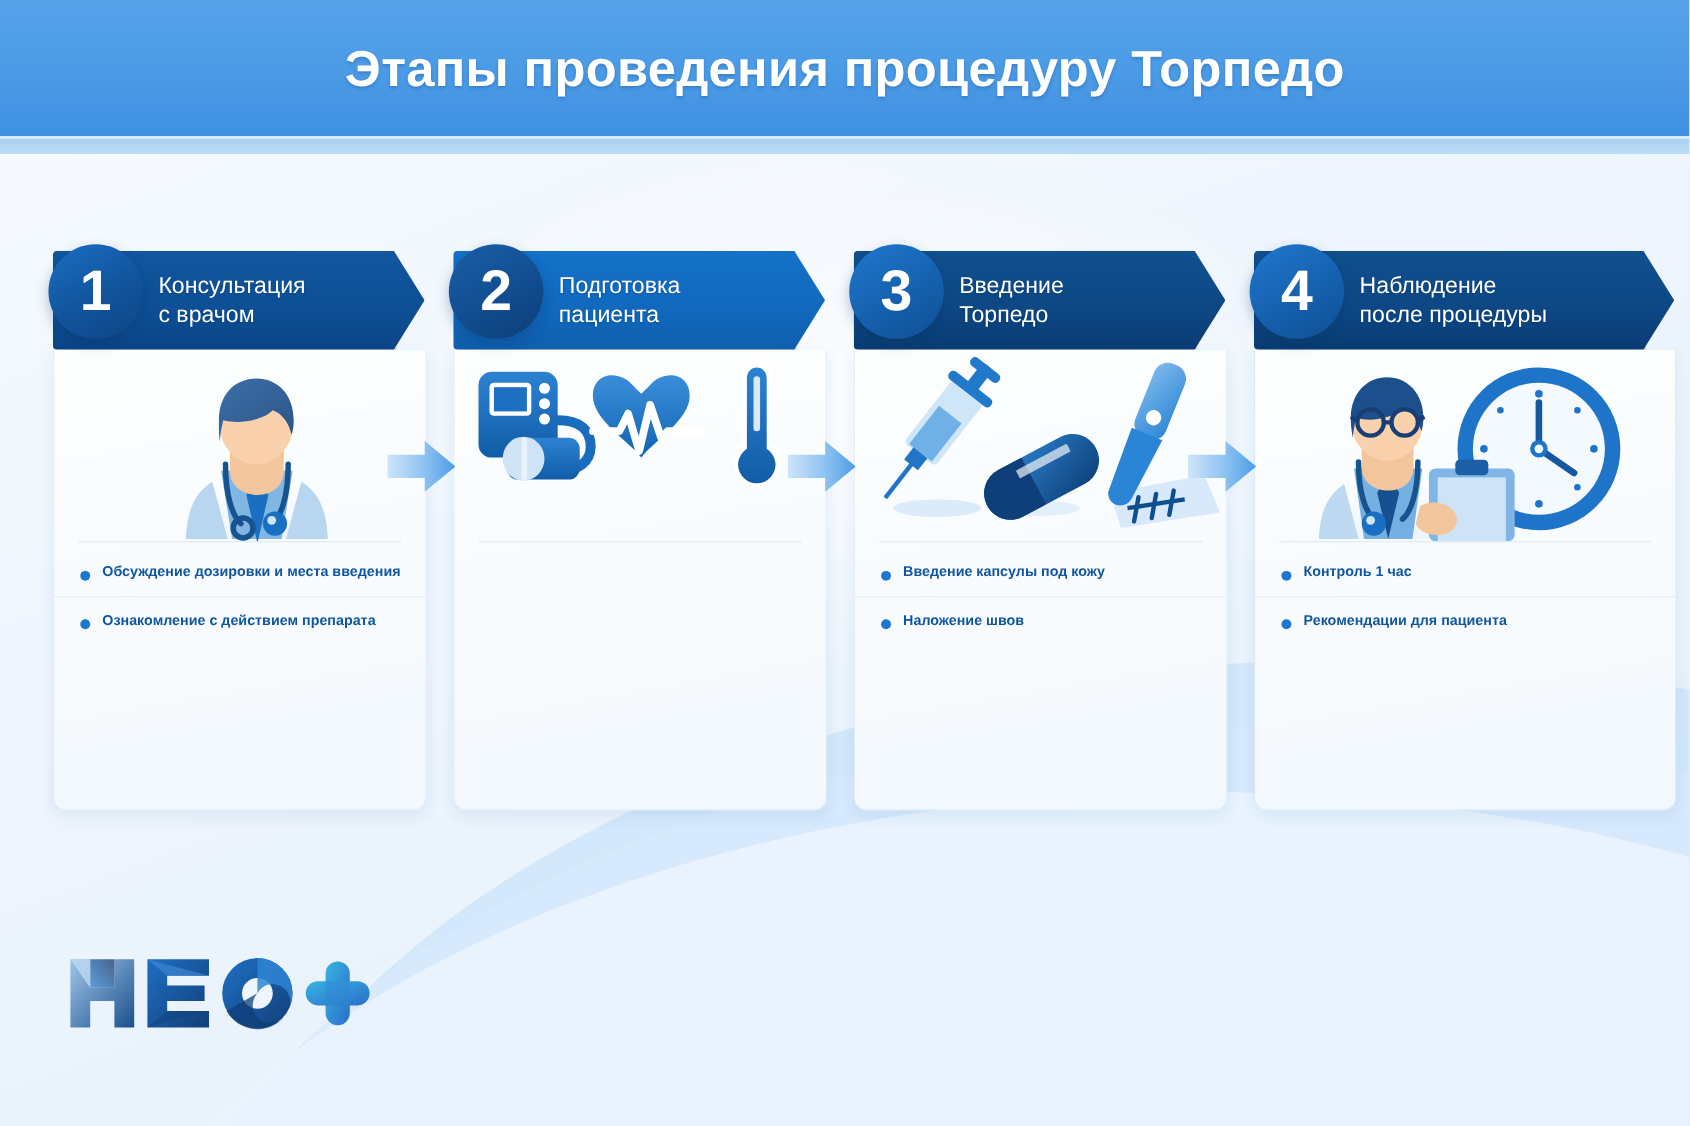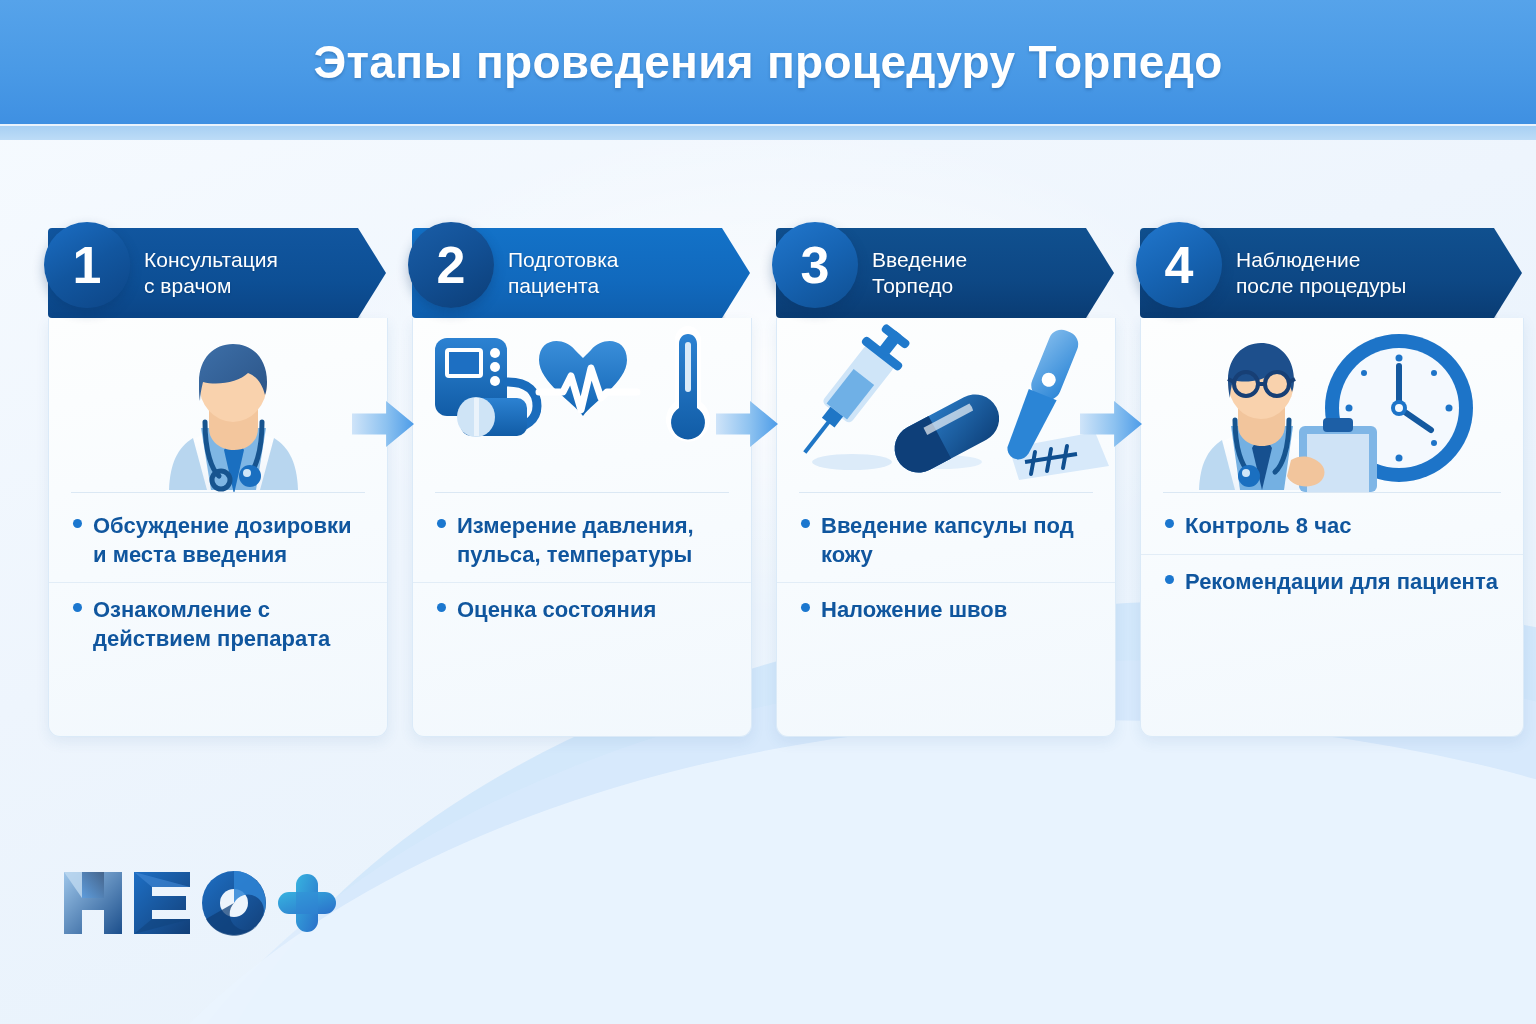--- a/index.html
+++ b/index.html
@@ -61,21 +61,21 @@
   .card{position:relative;margin-top:0;width:338px;height:418px;
     background:linear-gradient(170deg,#fdfefe 0%,#f7fbfe 55%,#f2f8fd 100%);
     border:1px solid #dbeaf8;border-top:none;border-radius:0 0 12px 12px;
     box-shadow:0 5px 14px rgba(40,100,160,.09);overflow:hidden;}
   .s4 .card{width:382px;}
 
   .art{position:relative;height:170px;margin-top:4px;}
   .divider{height:1px;background:#dbe8f4;margin:0 22px;}
 
   .bullets{padding:6px 0 0 0;margin:0;list-style:none;}
-  .bullets li{position:relative;padding:13px 20px 13px 44px;font-size:22px;
+  .bullets li{position:relative;padding:13px 20px 13px 44px;font-size:13px;
     color:#10569e;font-weight:bold;line-height:1.3;border-bottom:1px solid #e2edf7;}
   .bullets li:last-child{border-bottom:none;}
   .bullets li::before{content:"";position:absolute;left:24px;top:20px;
     width:9px;height:9px;border-radius:50%;background:#1b77cf;}
 
   
   .arrow{position:absolute;width:62px;height:48px;z-index:6;top:400px;}
   .a1{left:352px;} .a2{left:716px;} .a3{left:1080px;}
   .arrow-in{width:100%;height:100%;
     background:linear-gradient(90deg,#cfe4f9 0%,#8dc2f0 55%,#4d9ce8 100%);
@@ -187,24 +187,20 @@
 
             <path d="M178 28c12-14 36-12 36 10 0 22-34 42-44 56-10-14-44-34-44-56 0-22 24-24 36-10 4 4 6 6 8 8 2-2 4-4 8-8z" fill="url(#hr)"></path>
             <path d="M126 70h24l8-16 10 34 10-42 10 30 6-6h30" stroke="#ffffff" stroke-width="7" fill="none" stroke-linejoin="round" stroke-linecap="round"></path>
 
             <path d="M262 18c0-8 6-14 13-14s13 6 13 14v62a22 22 0 1 1-26 0z" fill="#ffffff"></path>
             <path d="M266 22c0-6 4-10 9-10s9 4 9 10v64a17 17 0 1 1-18 0z" fill="url(#bp)"></path>
             <rect x="272" y="20" width="6" height="50" rx="3" fill="#d9eaf8"></rect>
           </svg>
         </div>
         <div class="divider"></div>
-        <ul class="bullets">
-          <li>Измерение давления, пульса, температуры</li>
-          <li>Оценка состояния</li>
-        </ul>
       </div>
     </div>
 
     <div class="step s3">
       <div class="banner">
         <div class="banner-under"></div>
         <div class="banner-shape b-navy"></div>
         <div class="banner-title">Введение
 Торпедо</div>
         <div class="badge badge-navy">3</div>
@@ -316,21 +312,21 @@
             <circle cx="105" cy="151" r="4" fill="#cfe6f8"></circle>
 
             <rect x="158" y="104" width="78" height="66" rx="6" fill="#7fb6e6"></rect>
             <rect x="166" y="112" width="62" height="58" fill="#cfe3f6"></rect>
             <rect x="182" y="96" width="30" height="14" rx="4" fill="#1d5fa6"></rect>
             <path d="M150 138c10-6 22-4 30 4 6 6 4 16-4 20-10 5-26 2-30-8z" fill="#f2c59c"></path>
           </svg>
         </div>
         <div class="divider"></div>
         <ul class="bullets">
-          <li>Контроль 8 час</li>
+          <li>Контроль 1 час</li>
           <li>Рекомендации для пациента</li>
         </ul>
       </div>
     </div>
   </div>
 
   <div class="arrow a1">
       <div class="arrow-in"></div>
     </div>
   <div class="arrow a2">

